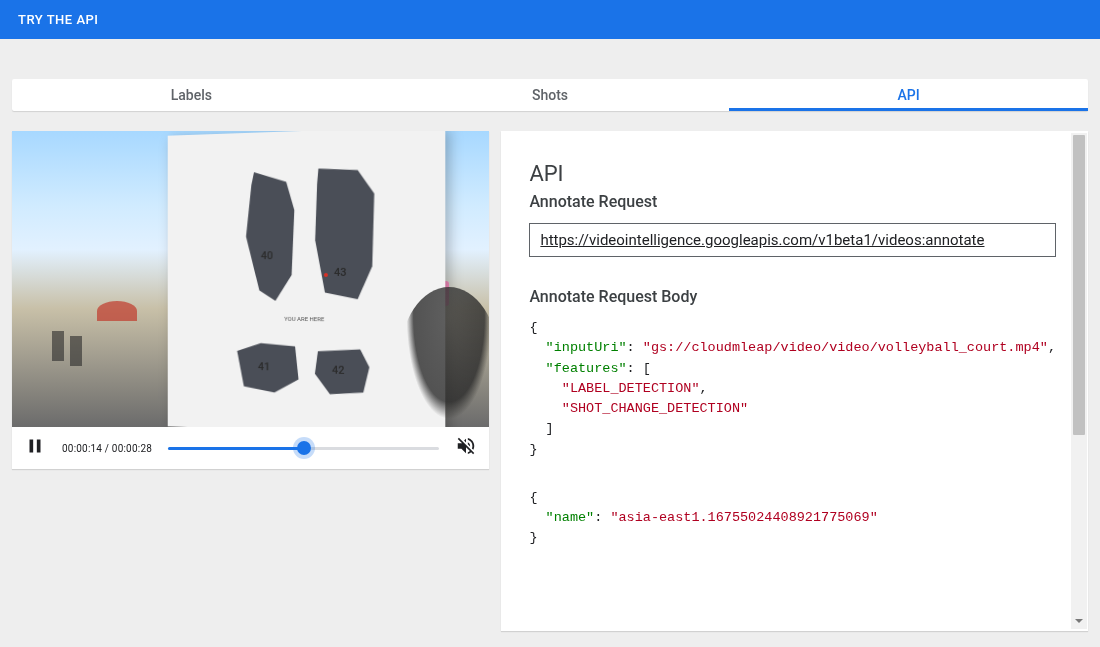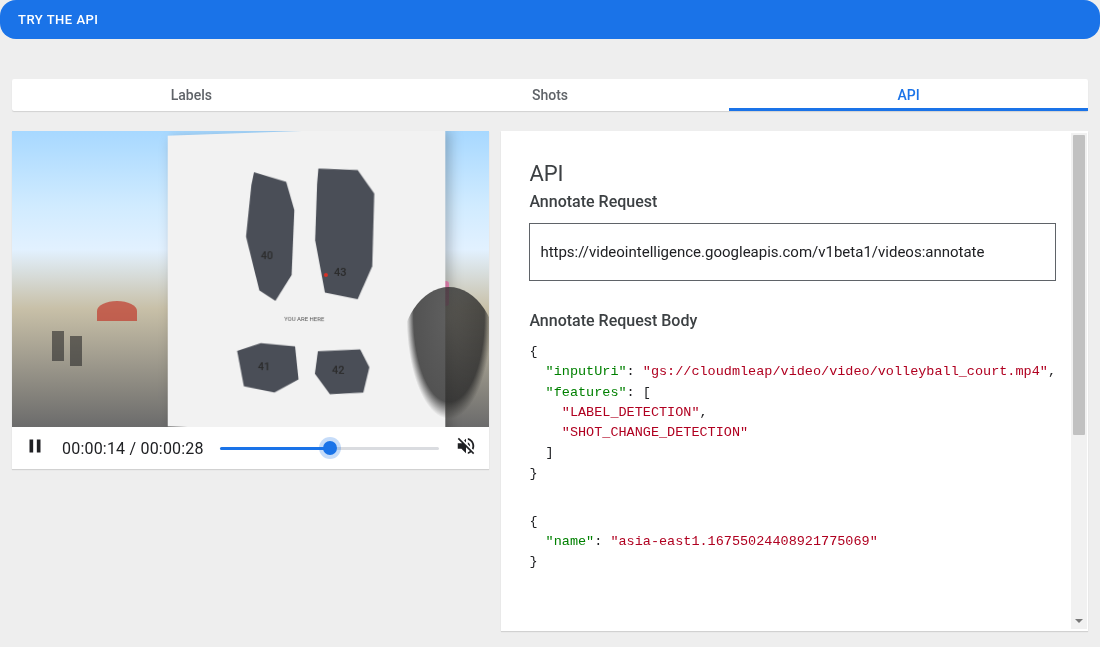--- a/index.html
+++ b/index.html
@@ -1,19 +1,19 @@
 <!DOCTYPE html>
 <html><head>
 <meta charset="utf-8">
 <style>
 * { margin: 0; padding: 0; box-sizing: border-box; }
 body { font-family: -apple-system, BlinkMacSystemFont, "Segoe UI", Roboto, Arial, sans-serif; background: #eee; width: 1100px; height: 647px; overflow: hidden; position: relative; }
 
 
-.top-bar { background: #1a73e8; height: 39px; color: #fff; font-size: 13px; font-weight: 500; letter-spacing: 0.5px; display: flex; align-items: center; padding: 0 18px; border-radius: 16px; }
+.top-bar { background: #1a73e8; height: 39px; color: #fff; font-size: 13px; font-weight: 500; letter-spacing: 0.5px; display: flex; align-items: center; padding: 0 18px; }
 
 
 .close-row { position: absolute; top: 54px; right: 20px; }
 .close-row svg { width: 22px; height: 22px; fill: #5f6368; cursor: pointer; }
 
 
 .page { position: absolute; left: 0; top: 39px; right: 0; bottom: 0; padding: 40px 12px 0 12px; background: #eee; }
 
 
 .tabs { display: flex; background: #fff; border-radius: 2px; box-shadow: 0 1px 1px rgba(0,0,0,0.12); height: 32px; }
@@ -42,32 +42,32 @@
 .red-dot { position:absolute; left:162px; top:142px; width:4px; height:4px; background:#d93025; border-radius:50%; }
 .silhouette { position:absolute; right:-10px; bottom:-10px; width:100px; height:150px; background: radial-gradient(ellipse at 50% 20%, #3a3a3a 0%, #2a2a2a 50%, transparent 60%); border-radius:50% 50% 0 0; opacity:0.8; }
 .bg-person { position:absolute; width:12px; height:30px; background:#2a2a2a; opacity:0.6; }
 .bg-person.p1{ left:40px; top:200px; }
 .bg-person.p2{ left:58px; top:205px; }
 .bg-umbrella{ position:absolute; left:85px; top:170px; width:40px; height:20px; background:#c0392b; border-radius:50% 50% 0 0; opacity:0.7; }
 .pink-kid{ position:absolute; right:40px; top:150px; width:15px; height:25px; background:#ff69b4; opacity:0.7; border-radius:3px; }
 
 .video-controls { height: 42px; display: flex; align-items: center; padding: 0 12px; gap: 16px; }
 .video-controls svg { width: 22px; height: 22px; fill: #202124; cursor: pointer; }
-.time-text { font-size: 16px; color: #202124; letter-spacing: 0.2px; }
+.time-text { font-size: 10px; color: #202124; letter-spacing: 0.2px; }
 .progress { flex: 1; height: 3px; background: #dadce0; border-radius: 2px; position: relative; cursor:pointer; }
 .progress-fill { position: absolute; left: 0; top: 0; bottom: 0; width: 50%; background: #1a73e8; border-radius: 2px; }
 .progress-thumb { position: absolute; left: 50%; top: 50%; width: 14px; height: 14px; border-radius: 50%; background: #1a73e8; transform: translate(-50%,-50%); box-shadow: 0 0 0 4px rgba(26,115,232,0.25); }
 
 
 .api-panel { flex: 1; background: #fff; box-shadow: 0 1px 1px rgba(0,0,0,0.12); padding: 30px 14px 14px 28px; height: 500px; position: relative; display:flex; }
 .api-scroll { flex:1; overflow-y: hidden; padding-right: 18px; }
 .api-panel h1 { font-size: 22px; font-weight: 400; color: #3c4043; margin-bottom: 6px; }
 .subtitle { font-size: 14px; color: #80868b; margin-bottom: 30px; }
 .section-label { font-size: 16px; font-weight: 500; color: #3c4043; margin-bottom: 12px; }
-.uri-box { width: 100%; border: 1px solid #5f6368; padding: 19px 10px; font-size: 15px; color: #202124; margin-bottom: 30px; font-family: inherit; white-space: nowrap; overflow: hidden; }
+.uri-box { width: 100%; border: 1px solid #5f6368; padding: 7px 10px; font-size: 15px; color: #202124; margin-bottom: 30px; font-family: inherit; white-space: nowrap; overflow: hidden; text-decoration: underline; }
 pre.code { font-family: "Courier New", monospace; font-size: 13.5px; line-height: 1.5; color: #202124; margin-bottom: 28px; white-space: pre; }
 .tok-key { color: #008000; }
 .tok-str { color: #b00020; }
 
 .fake-scrollbar { position:absolute; right:1px; top:2px; bottom:2px; width:16px; background:#f1f1f1; }
 .fake-scroll-thumb { position:absolute; left:2px; top:2px; width:12px; height:300px; background:#c1c1c1; border-radius:1px; }
 .fake-scroll-arrow { position:absolute; left:0; width:16px; height:16px; display:flex; align-items:center; justify-content:center; }
 .fake-scroll-arrow.up { top:0; }
 .fake-scroll-arrow.down { bottom:0; }
 .fake-scroll-arrow svg { width:10px; height:10px; fill:#787878; }

